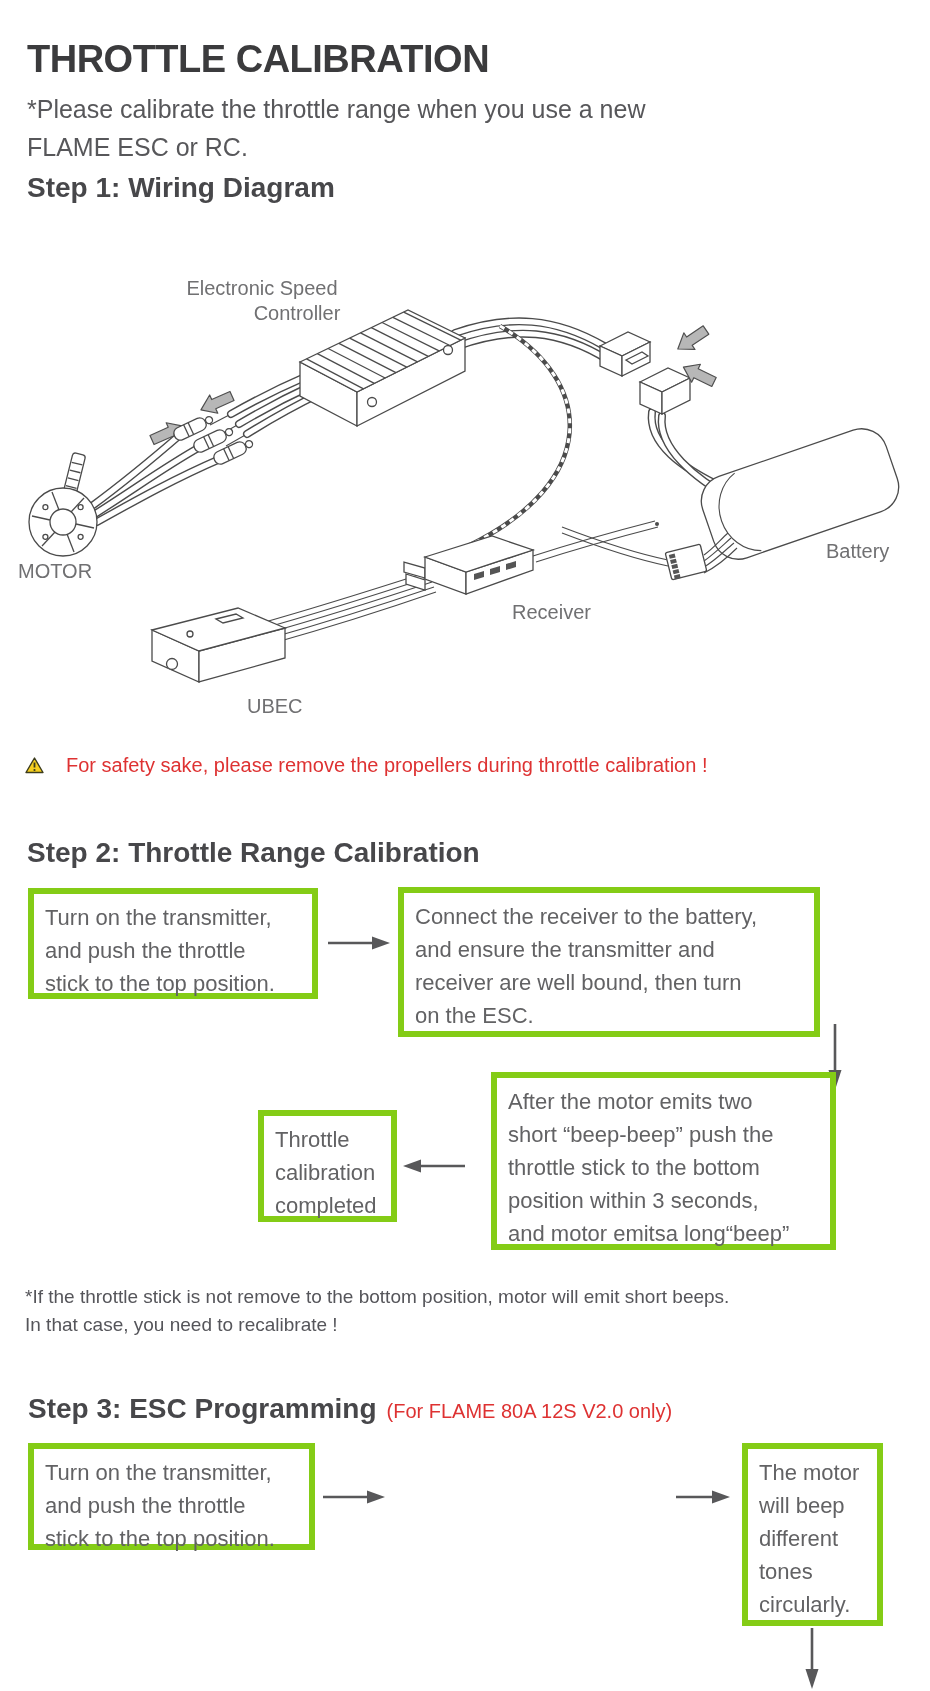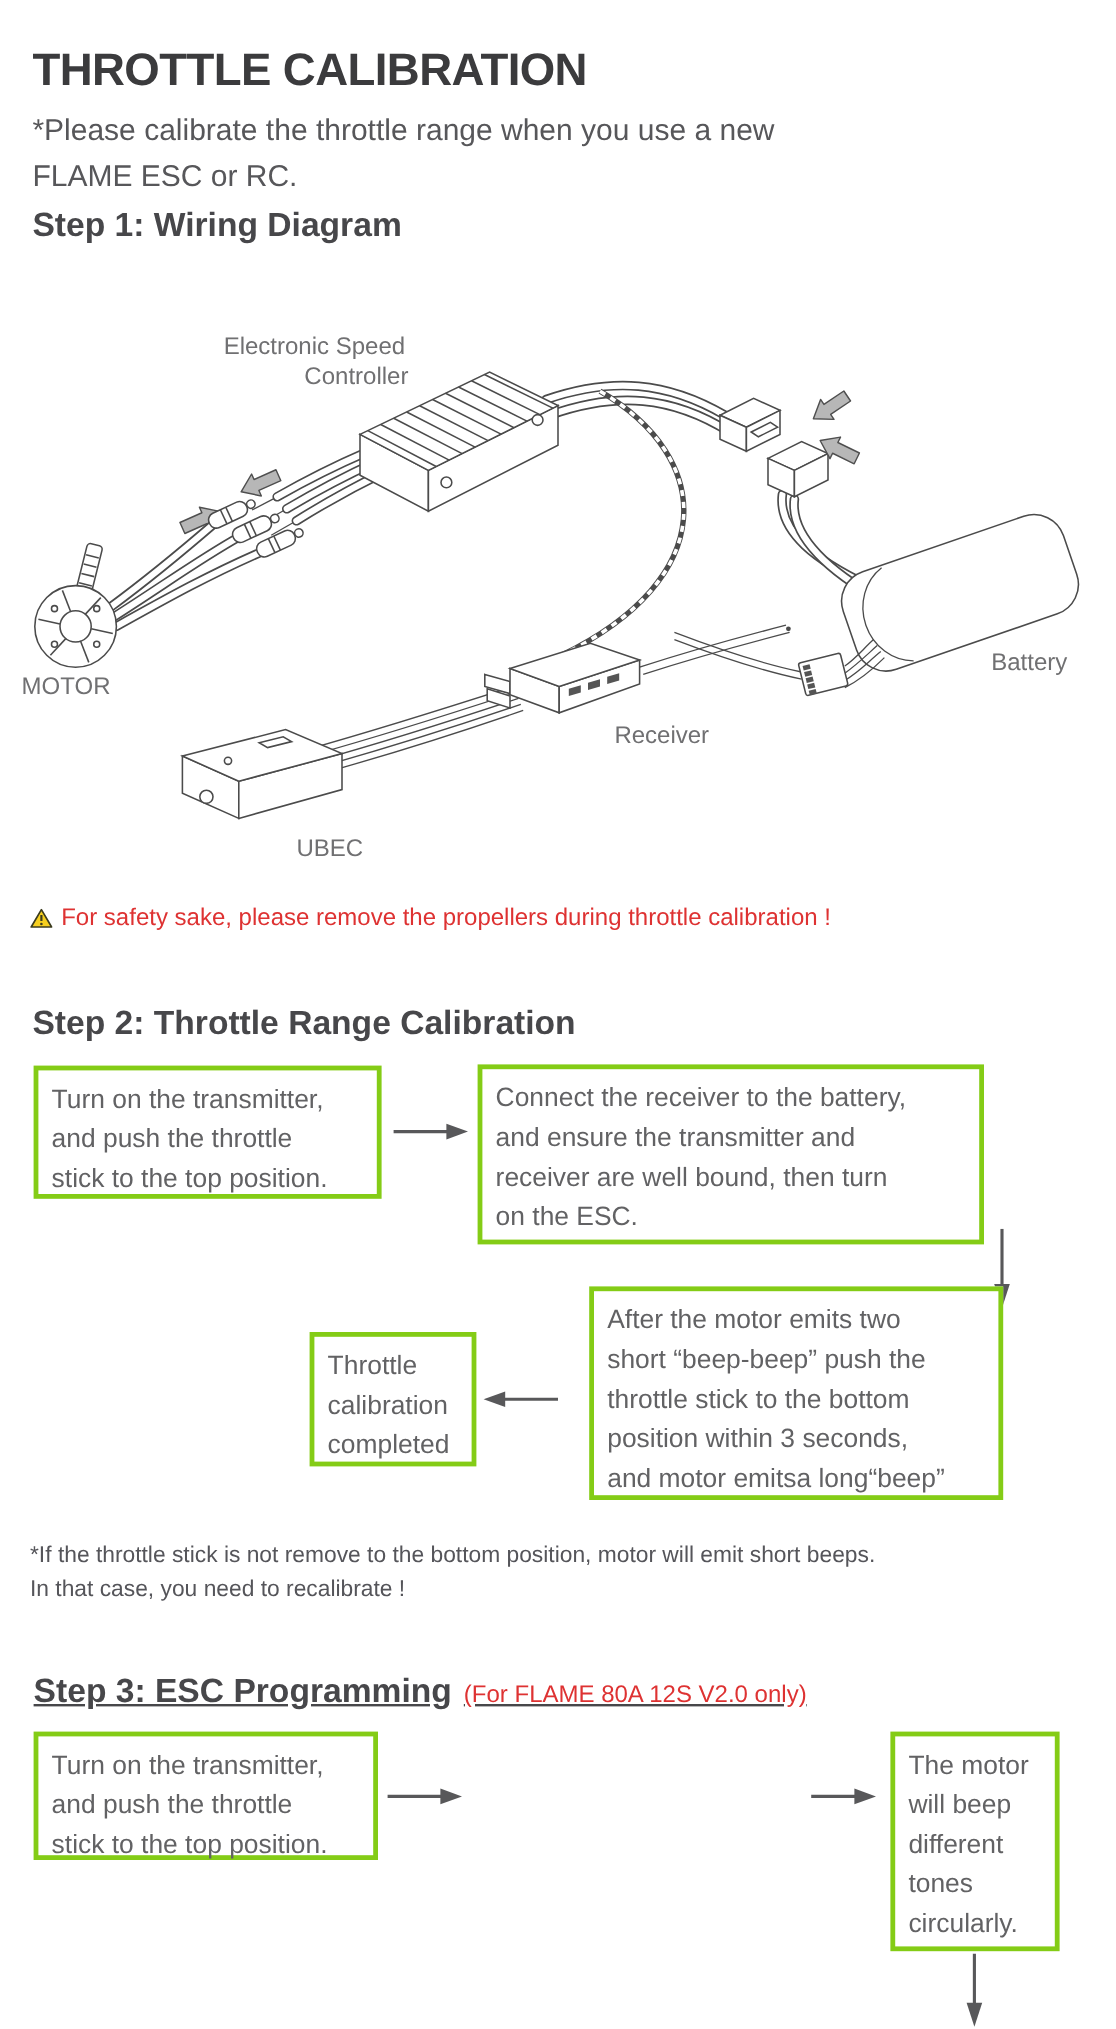--- a/index.html
+++ b/index.html
@@ -5,34 +5,34 @@
   html,body{margin:0;padding:0;background:#ffffff;}
   .page{position:relative;width:930px;height:1691px;background:#fff;overflow:hidden;
         font-family:"Liberation Sans",sans-serif;}
   .title{position:absolute;left:27px;top:38px;margin:0;font-size:38px;font-weight:700;
          color:#3b3b3d;letter-spacing:-0.5px;}
   .subtitle{position:absolute;left:27px;top:90px;margin:0;width:790px;font-size:25px;
             line-height:38px;color:#57575a;white-space:pre-line;}
   .h-step{position:absolute;margin:0;font-size:28px;font-weight:700;color:#47474a;}
   #step1-h{left:27px;top:172px;}
   #step2-h{left:27px;top:837px;}
-  #step3-h{left:28px;top:1393px;text-decoration:underline;}
+  #step3-h{left:28px;top:1393px;}
   .h-note{font-size:20px;font-weight:400;color:#de3232;margin-left:10px;}
-  .fbox{position:absolute;box-sizing:border-box;border:4px solid #84cc16;background:#fff;
+  .fbox{position:absolute;box-sizing:border-box;border:6px solid #84cc16;background:#fff;
         padding:7px 11px;font-size:22px;line-height:33px;color:#626264;white-space:pre-line;}
   #s2-box1{left:28px;top:888px;width:290px;height:111px;}
   #s2-box2{left:398px;top:887px;width:422px;height:150px;}
   #s2-box3{left:491px;top:1072px;width:345px;height:178px;}
   #s2-box4{left:258px;top:1110px;width:139px;height:112px;}
   #s3-box1{left:28px;top:1443px;width:287px;height:107px;}
   #s3-box2{left:390px;top:1442px;width:278px;height:220px;}
   #s3-box3{left:742px;top:1443px;width:141px;height:183px;}
   .note{position:absolute;left:25px;top:1283px;margin:0;font-size:19px;line-height:28px;
         color:#55555a;white-space:pre-line;}
-  .warning{position:absolute;left:25px;top:754px;display:flex;align-items:center;gap:7px;}
+  .warning{position:absolute;left:25px;top:754px;display:flex;align-items:center;gap:22px;}
   .warning span{font-size:20px;color:#de3232;}
   .fc-arrow{position:absolute;}
   .fc-arrow line{stroke:#58585a;stroke-width:2.6;}
   .fc-arrow polygon{fill:#58585a;}
   #wiring{position:absolute;left:0;top:230px;}
   .dlabel{fill:#707072;font-size:20px;font-family:"Liberation Sans",sans-serif;}
   .ln{fill:none;stroke:#4b4b4b;stroke-width:1.3;}
   .lnw{fill:#fff;stroke:#4b4b4b;stroke-width:1.3;}
   .wo{fill:none;stroke:#4b4b4b;stroke-width:8;stroke-linecap:round;}
   .wi{fill:none;stroke:#fff;stroke-width:5.2;stroke-linecap:round;}

